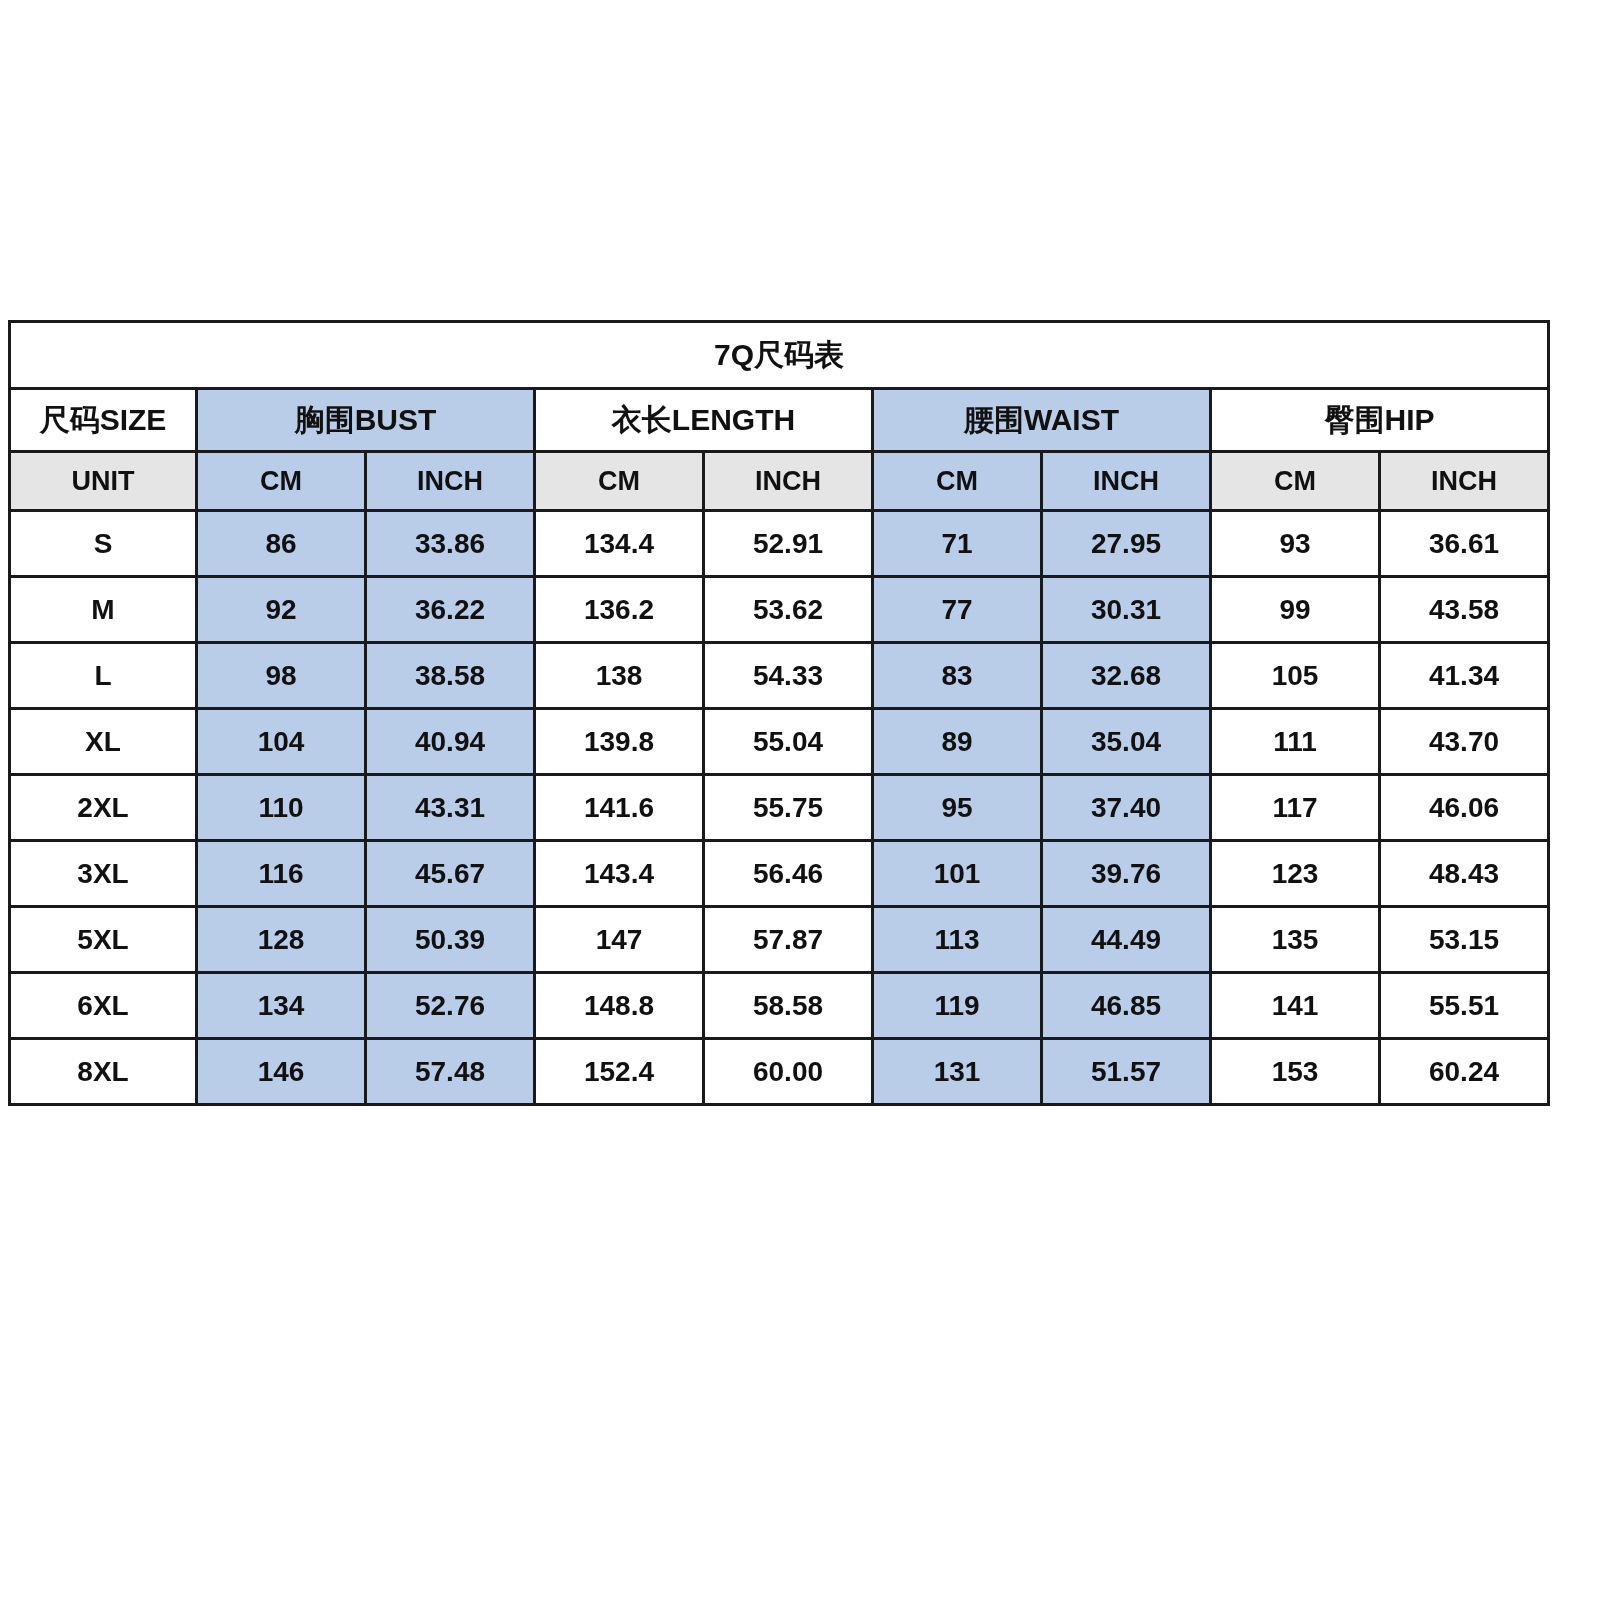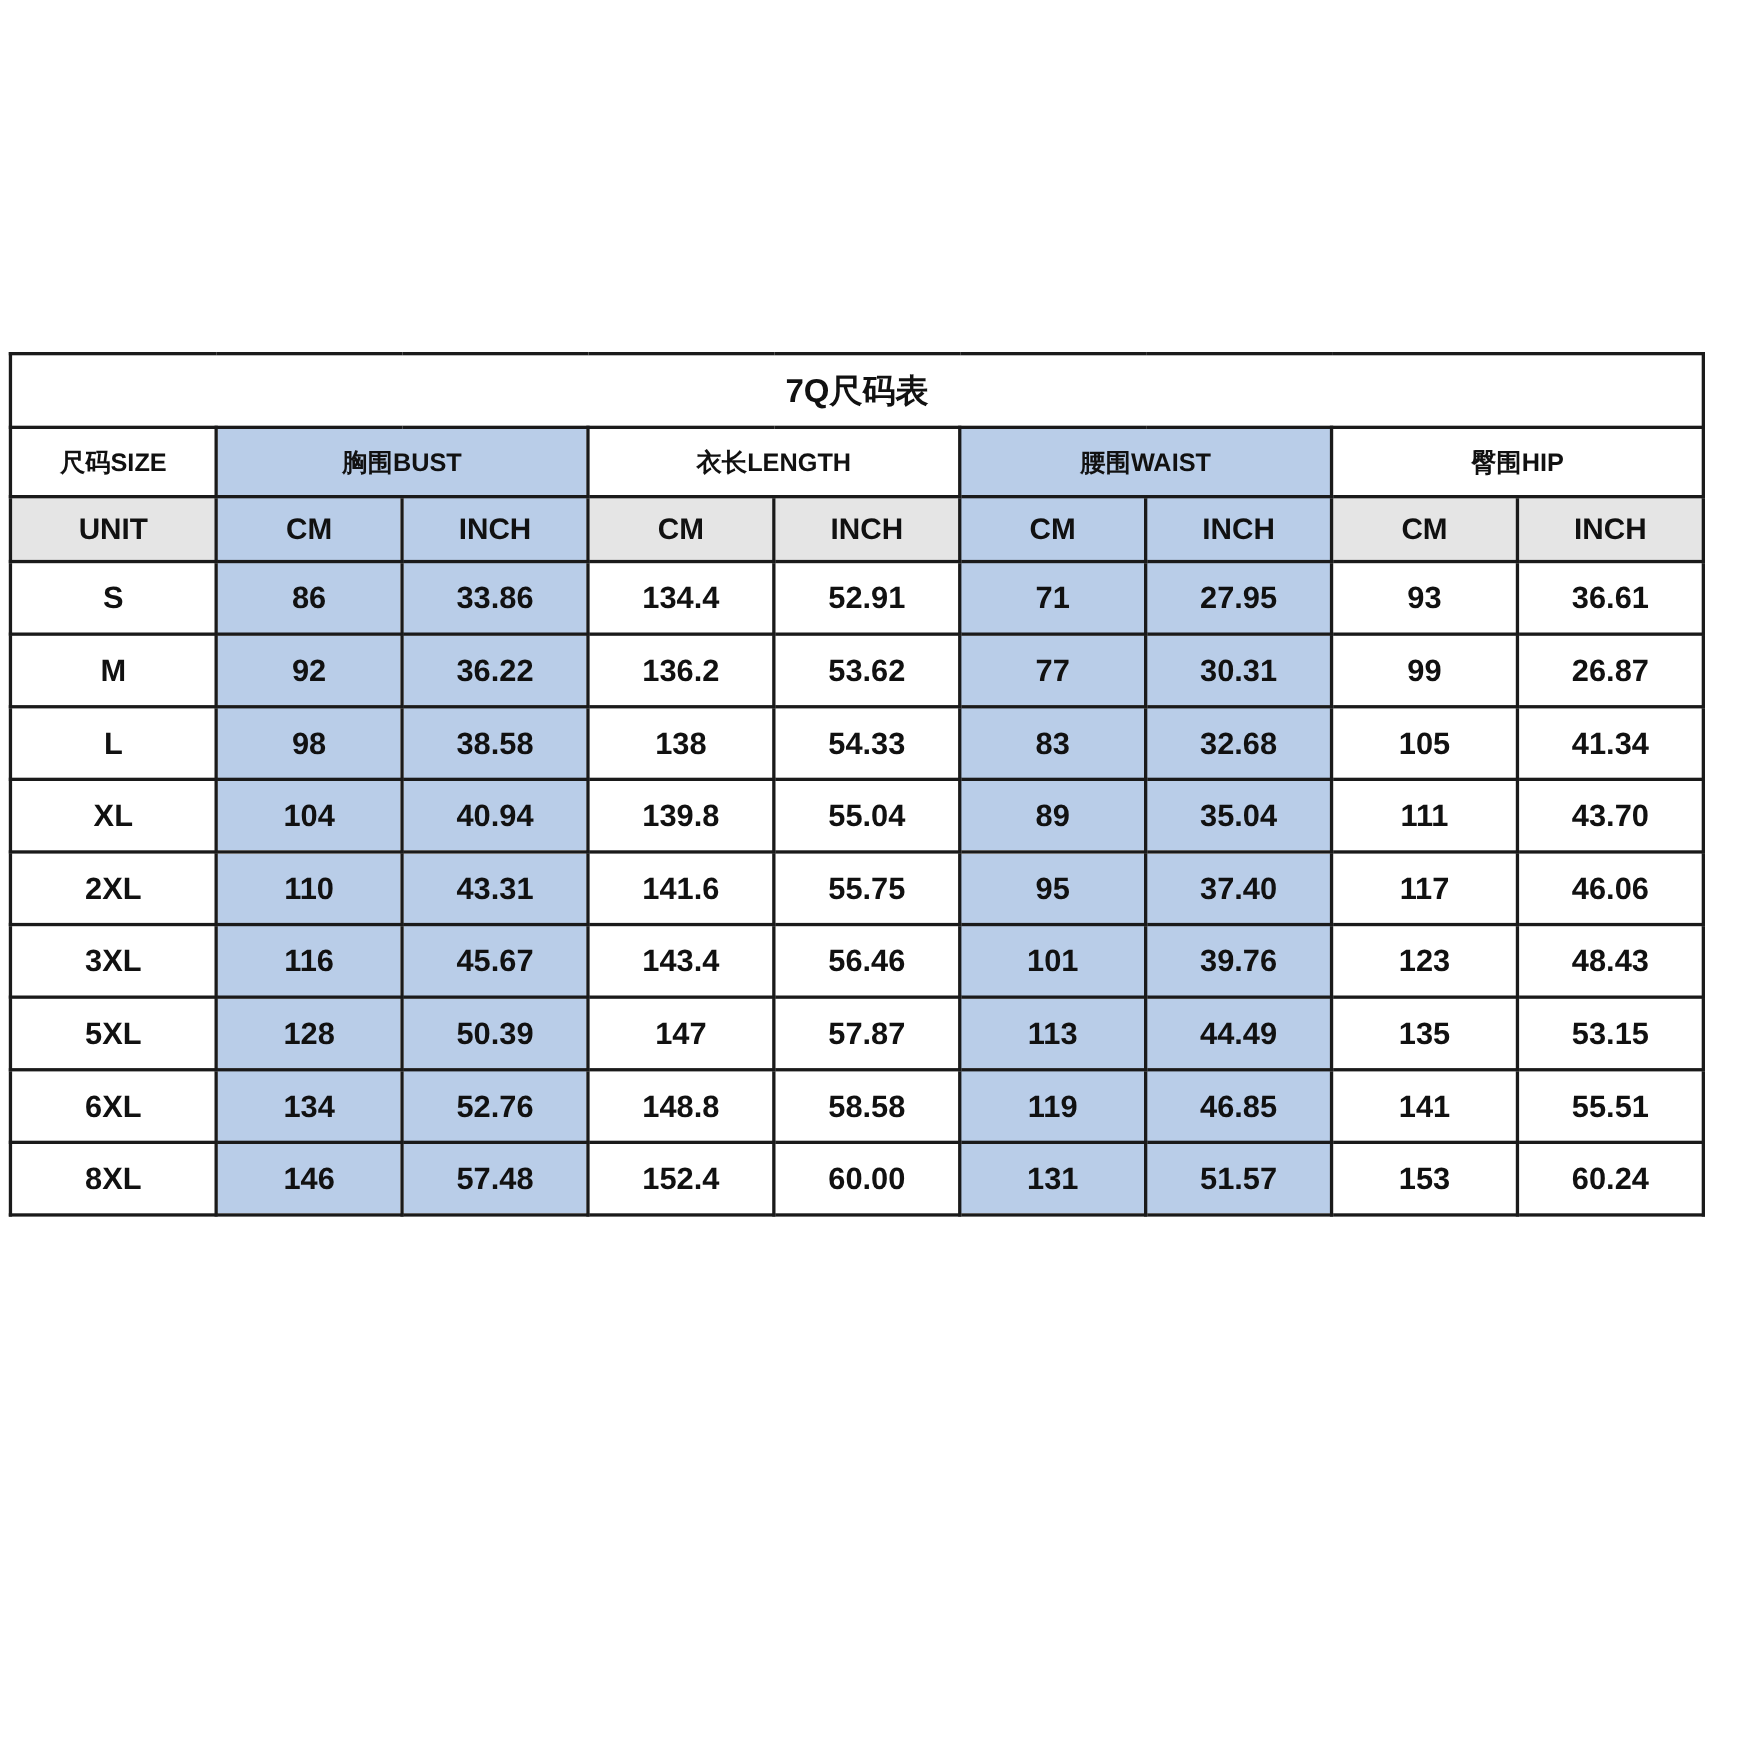--- a/index.html
+++ b/index.html
@@ -34,21 +34,21 @@
     overflow: hidden;
     white-space: nowrap;
   }
   td.title-cell {
     height: 64px;
     font-size: 30px;
     background: #ffffff;
   }
   tr.group-row td {
     height: 60px;
-    font-size: 23px;
+    font-size: 30px;
     background: #ffffff;
   }
   tr.group-row td.blue {
     background: #b9cde8;
   }
   tr.unit-row td {
     height: 56px;
     font-size: 27px;
     background: #e5e5e5;
   }
@@ -119,21 +119,21 @@
       </tr>
       <tr class="data-row">
         <td>M</td>
         <td>92</td>
         <td>36.22</td>
         <td>136.2</td>
         <td>53.62</td>
         <td>77</td>
         <td>30.31</td>
         <td>99</td>
-        <td>26.87</td>
+        <td>43.58</td>
       </tr>
       <tr class="data-row">
         <td>L</td>
         <td>98</td>
         <td>38.58</td>
         <td>138</td>
         <td>54.33</td>
         <td>83</td>
         <td>32.68</td>
         <td>105</td>

